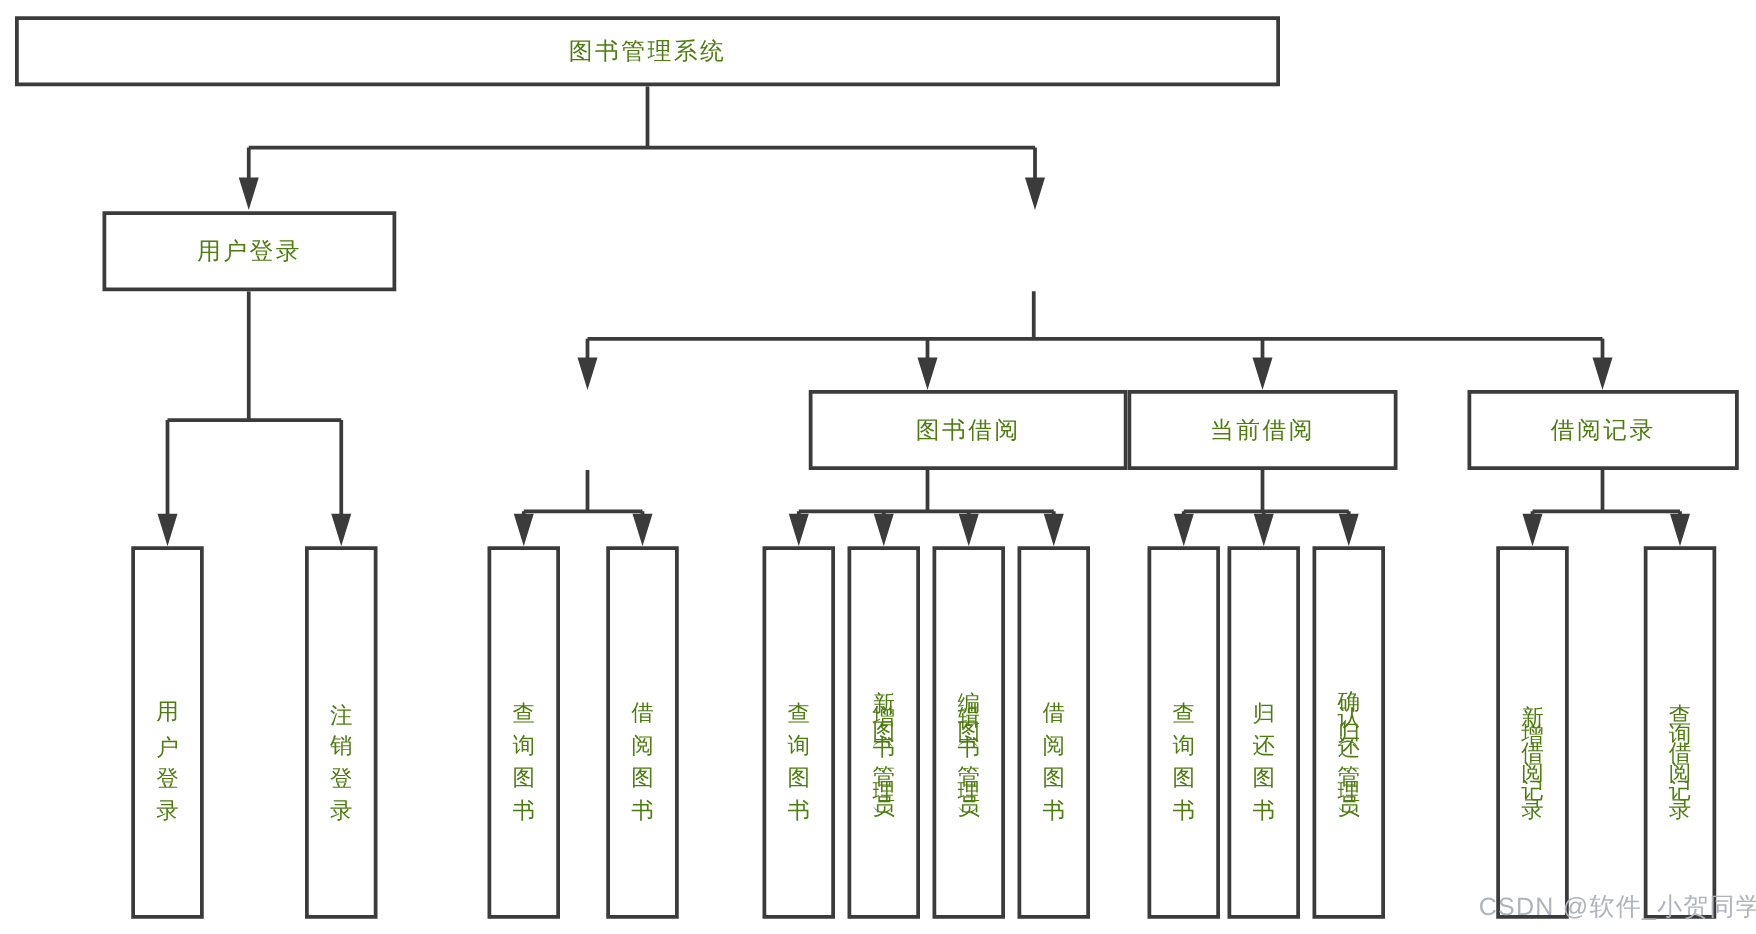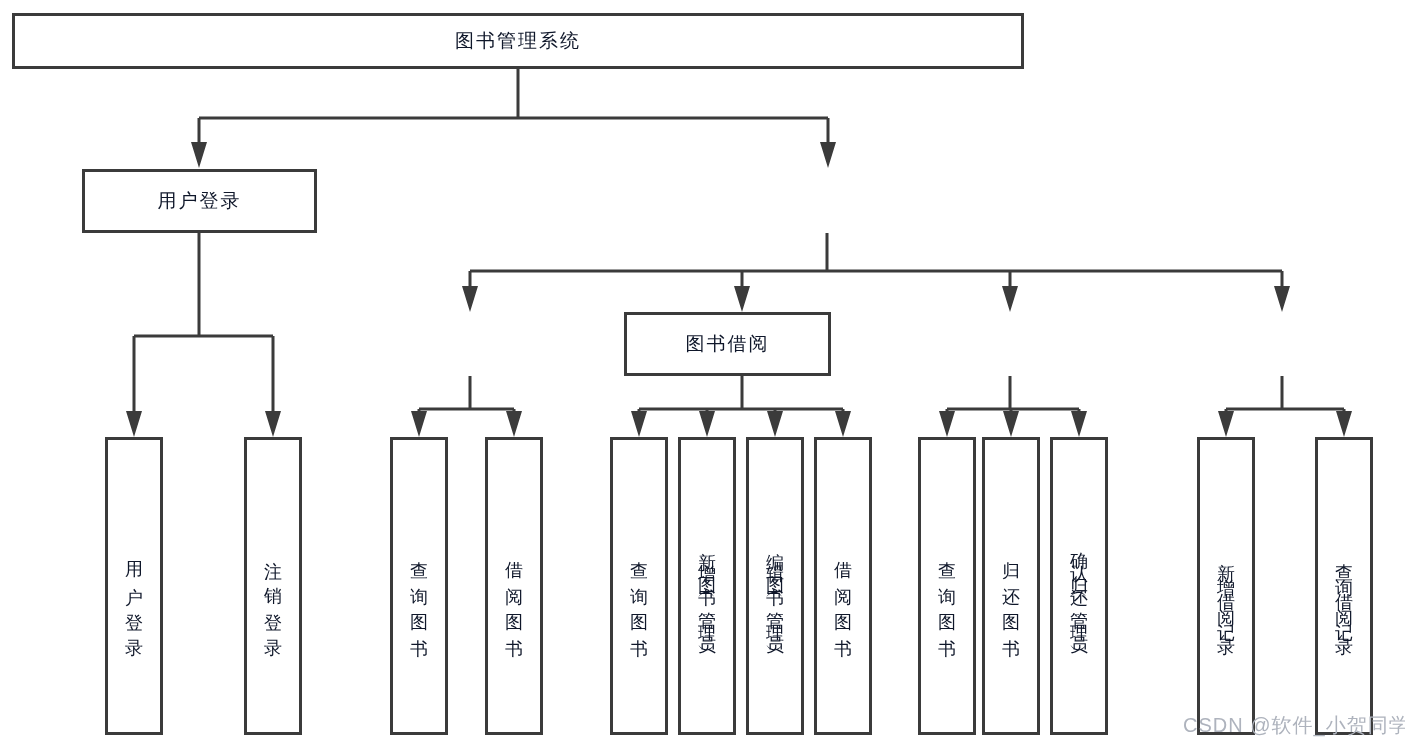--- a/index.html
+++ b/index.html
@@ -14,21 +14,21 @@
   .wires .ln{fill:none;stroke:#3b3b3b;stroke-width:3;}
   .wires .ar{fill:#3b3b3b;stroke:none;}
   .node{
     position:absolute;
     box-sizing:border-box;
     background:#ffffff;
     border:3px solid #3b3b3b;
     display:flex;
     align-items:center;
     justify-content:center;
-    color:#0f172a;
+    color:#4d7c0f;
     font-size:19px;
     letter-spacing:2px;
     white-space:nowrap;
   }
   .leaf{
     writing-mode:vertical-rl;
     text-orientation:upright;
     font-size:18px;
     letter-spacing:0;
     white-space:normal;
@@ -72,22 +72,28 @@
   </svg>
 
   <div class="node" style="left:12px;top:13px;width:1012px;height:56px">
     <span>图书管理系统</span>
   </div>
 
   <div class="node" style="left:82px;top:169px;width:235px;height:64px">
     <span>用户登录</span>
   </div>
 
-  <div class="node" style="left:624px;top:312px;width:207px;height:64px">
+  <div class="node" style="left:647px;top:312px;width:255px;height:64px">
     <span>图书借阅</span>
+  </div>
+  <div class="node" style="left:902px;top:312px;width:216px;height:64px">
+    <span>当前借阅</span>
+  </div>
+  <div class="node" style="left:1174px;top:312px;width:217px;height:64px">
+    <span>借阅记录</span>
   </div>
 
   <div class="node leaf sp4" style="left:105px;top:437px;width:58px;height:298px">
     <span class="vt">用户登录</span>
   </div>
   <div class="node leaf sp4" style="left:244px;top:437px;width:58px;height:298px">
     <span class="vt">注销登录</span>
   </div>
 
   <div class="node leaf sp4" style="left:390px;top:437px;width:58px;height:298px">

